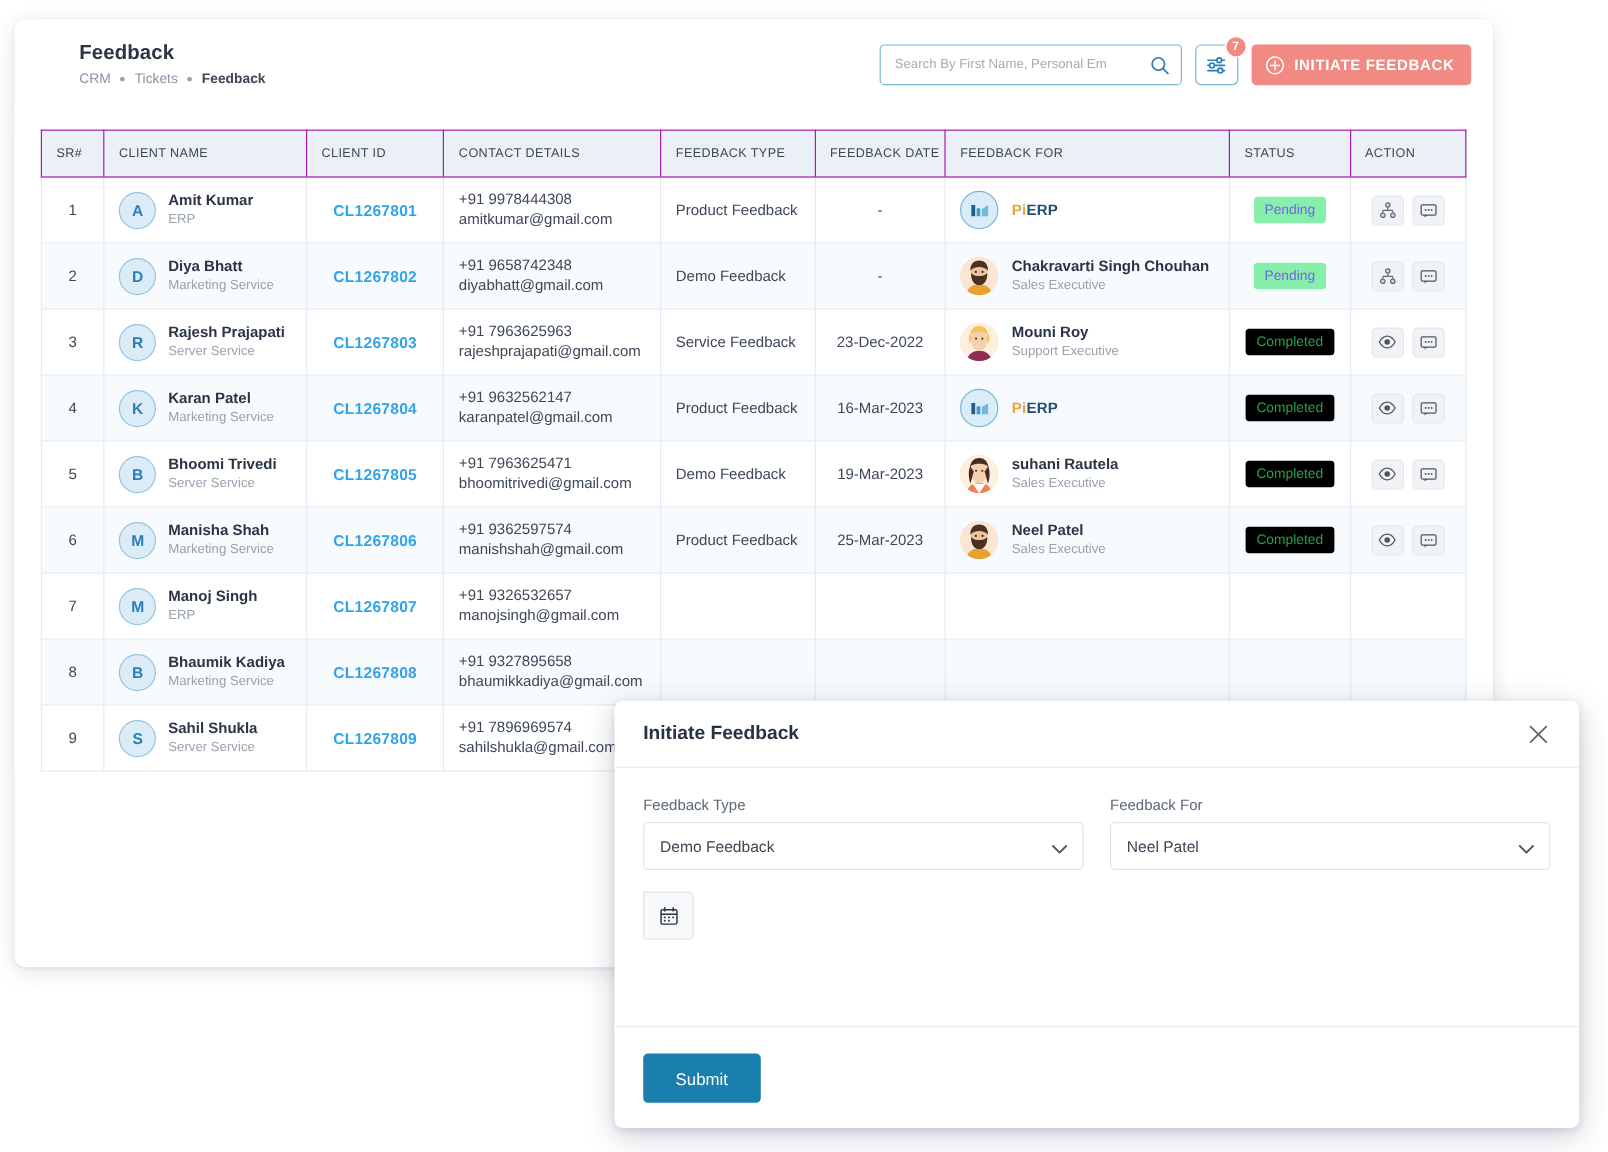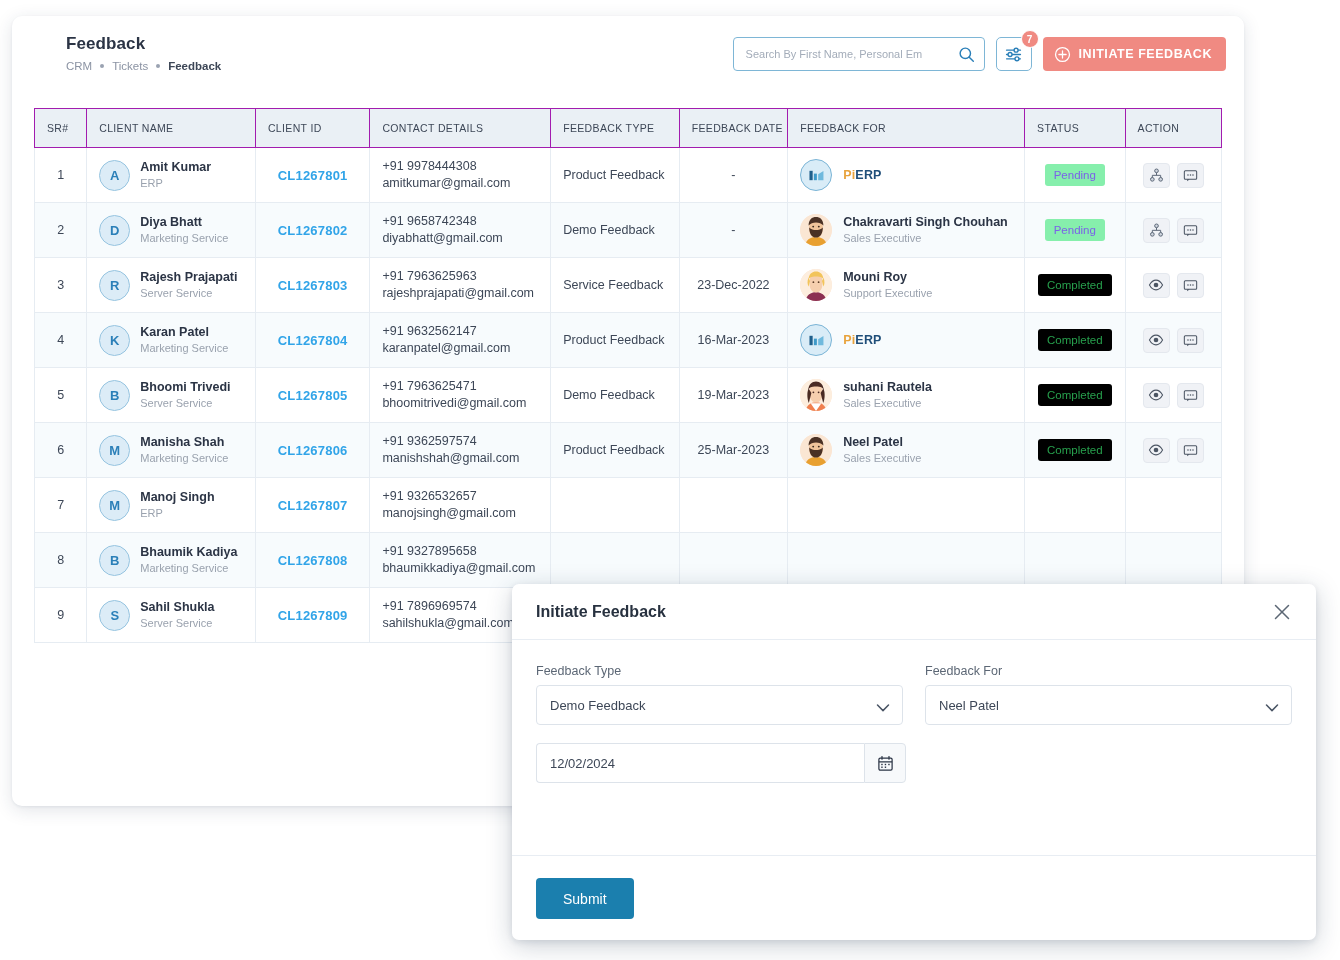--- a/index.html
+++ b/index.html
@@ -811,21 +811,20 @@
                 <path d="M1.5 2 L7 7.6 L12.5 2" stroke="#4a5565" stroke-width="1.5" stroke-linecap="round" stroke-linejoin="round"></path>
               </svg>
             </span>
           </div>
         </div>
       </div>
 
       <div class="form-row row-2">
         <div class="field">
           <div class="date-wrap">
-            <input class="date-input" type="text" value="12/02/2024" style="">
             <div class="date-btn">
               <svg width="17" height="17" viewBox="0 0 18 18" fill="none">
                 <rect x="2" y="3.4" width="14" height="12.6" rx="1.4" stroke="#2b3445" stroke-width="1.3"></rect>
                 <line x1="2" y1="7.2" x2="16" y2="7.2" stroke="#2b3445" stroke-width="1.3"></line>
                 <line x1="5.3" y1="1.6" x2="5.3" y2="4.4" stroke="#2b3445" stroke-width="1.3" stroke-linecap="round"></line>
                 <line x1="12.7" y1="1.6" x2="12.7" y2="4.4" stroke="#2b3445" stroke-width="1.3" stroke-linecap="round"></line>
                 <rect x="4.5" y="9.3" width="1.5" height="1.5" fill="#2b3445"></rect>
                 <rect x="8.2" y="9.3" width="1.5" height="1.5" fill="#2b3445"></rect>
                 <rect x="11.9" y="9.3" width="1.5" height="1.5" fill="#2b3445"></rect>
                 <rect x="4.5" y="12.2" width="1.5" height="1.5" fill="#2b3445"></rect>

